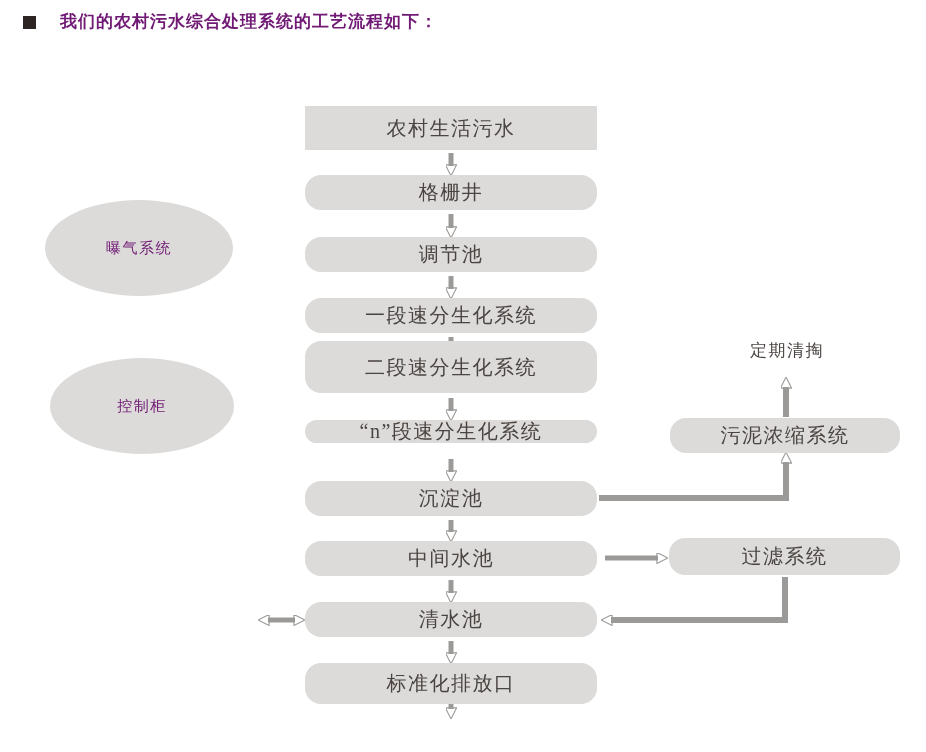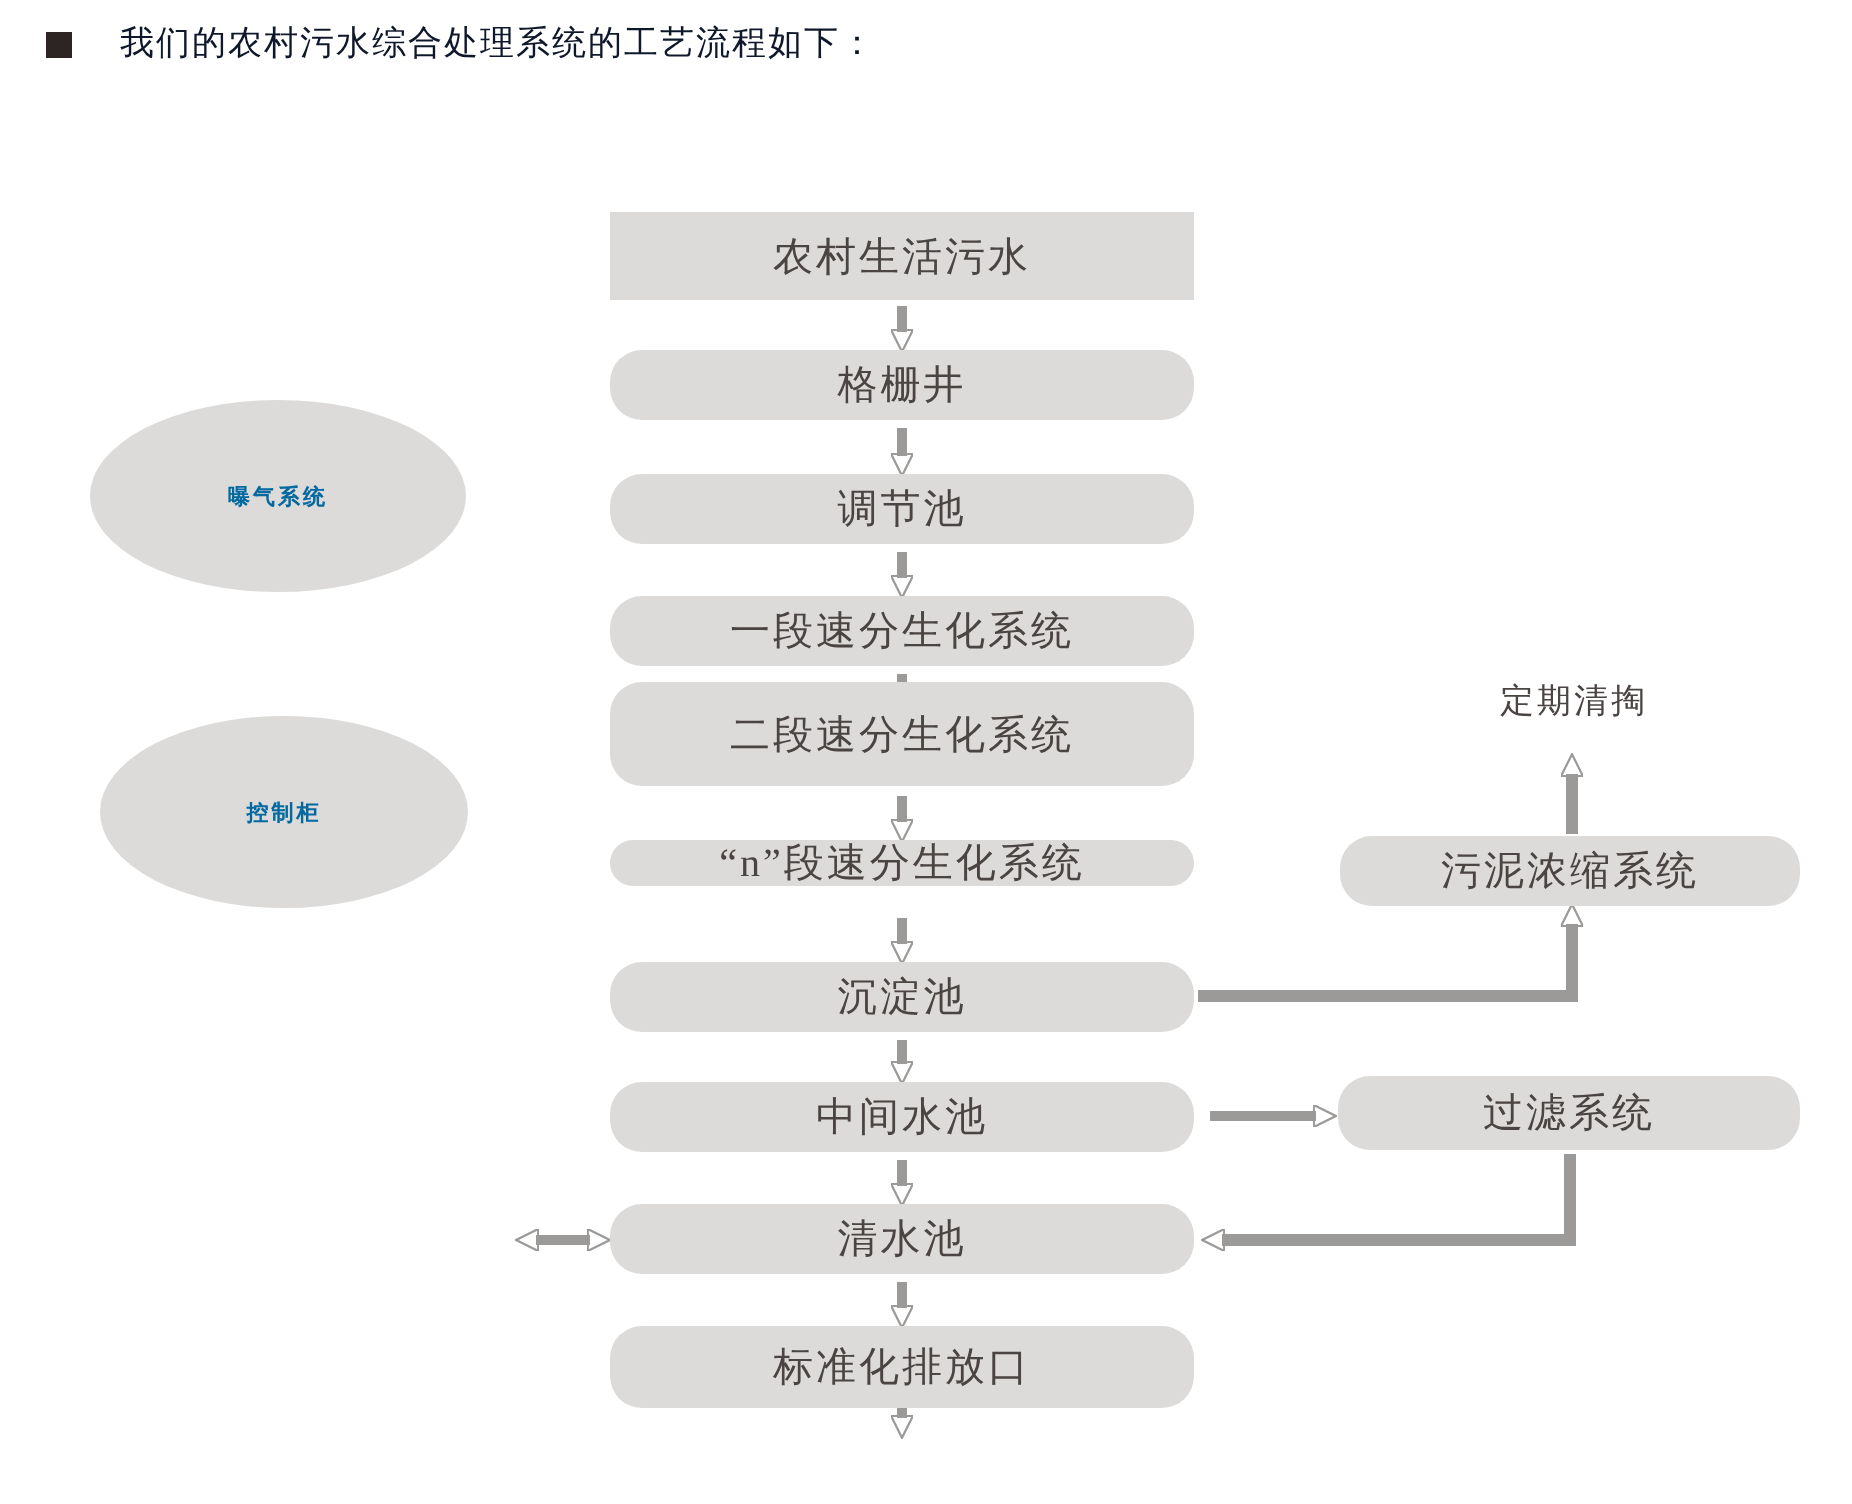--- a/index.html
+++ b/index.html
@@ -11,41 +11,41 @@
     font-family: "Liberation Sans", "DejaVu Sans", sans-serif;
     overflow: hidden;
   }
   .title-row { position: absolute; left: 0; top: 0; width: 926px; height: 44px; }
   .bullet {
     position: absolute; left: 23px; top: 16px;
     width: 13px; height: 13px; background: #2d2523;
   }
   .title {
     position: absolute; left: 60px; top: 10px; margin: 0;
-    font-size: 17px; font-weight: normal; color: #0f172a; letter-spacing: 1px;
+    font-size: 17px; font-weight: bold; color: #701a75; letter-spacing: 1px;
   }
   .node {
     position: absolute;
     background: #dcdbd9;
     color: #4a4442;
     font-size: 20px;
     letter-spacing: 1.5px;
     display: flex;
     align-items: center;
     justify-content: center;
     box-sizing: border-box;
     white-space: nowrap;
   }
   .rect { border-radius: 0; }
   .rounded { border-radius: 16px; }
   .ellipse {
     border-radius: 50%;
-    font-weight: bold;
-    color: #0369a1;
-    font-size: 11px;
+    font-weight: normal;
+    color: #701a75;
+    font-size: 15px;
   }
   .pill {
     border-radius: 28px;
     font-weight: bold;
     color: #2e2724;
     font-size: 17px;
   }
   .float-label {
     position: absolute;
     text-align: center;

